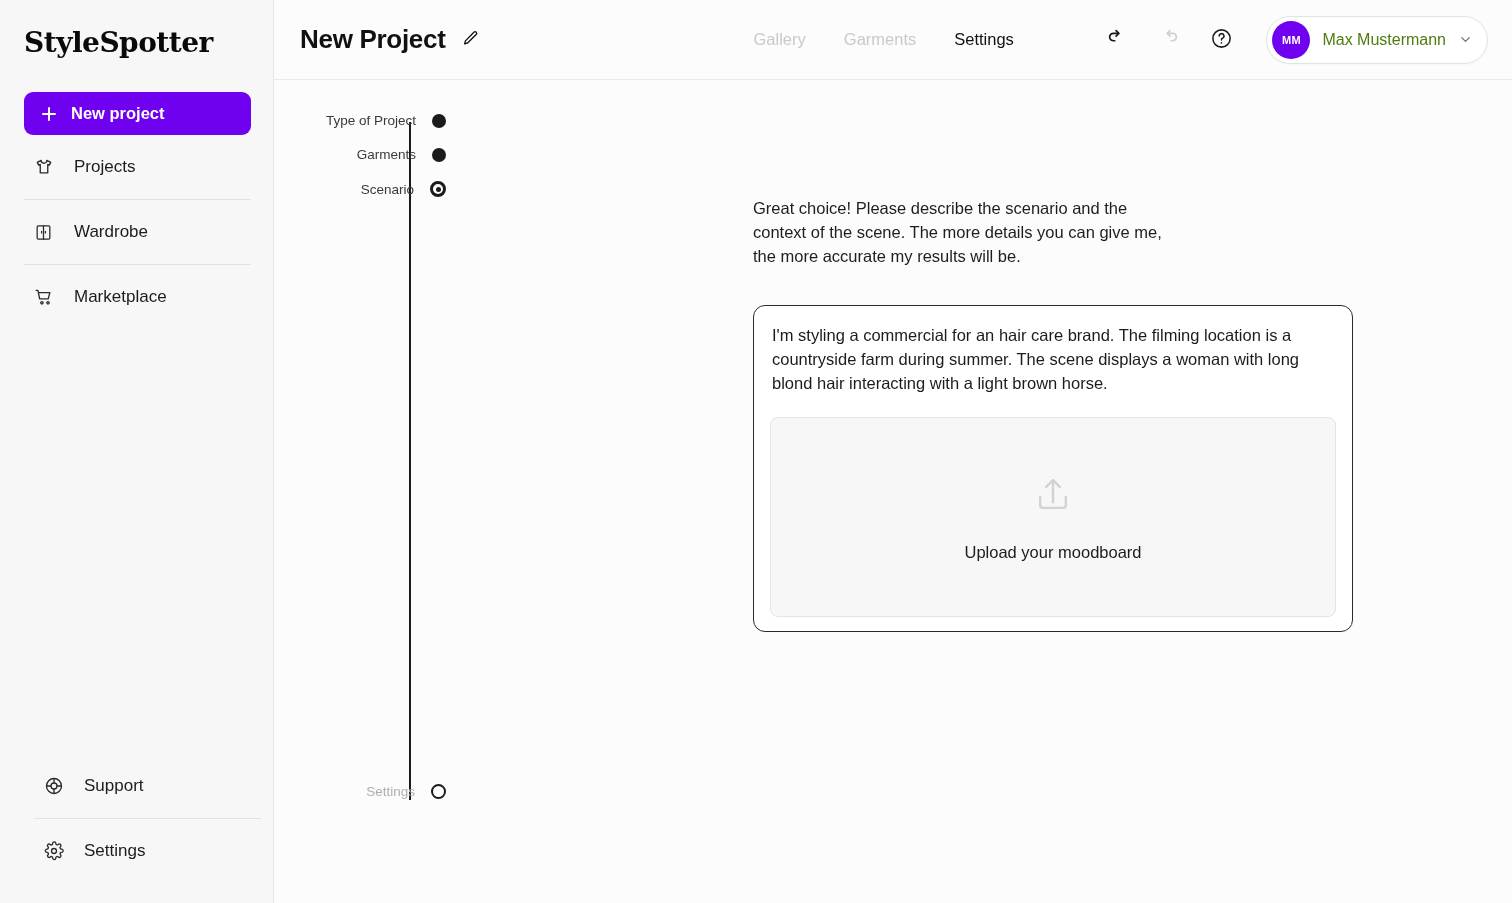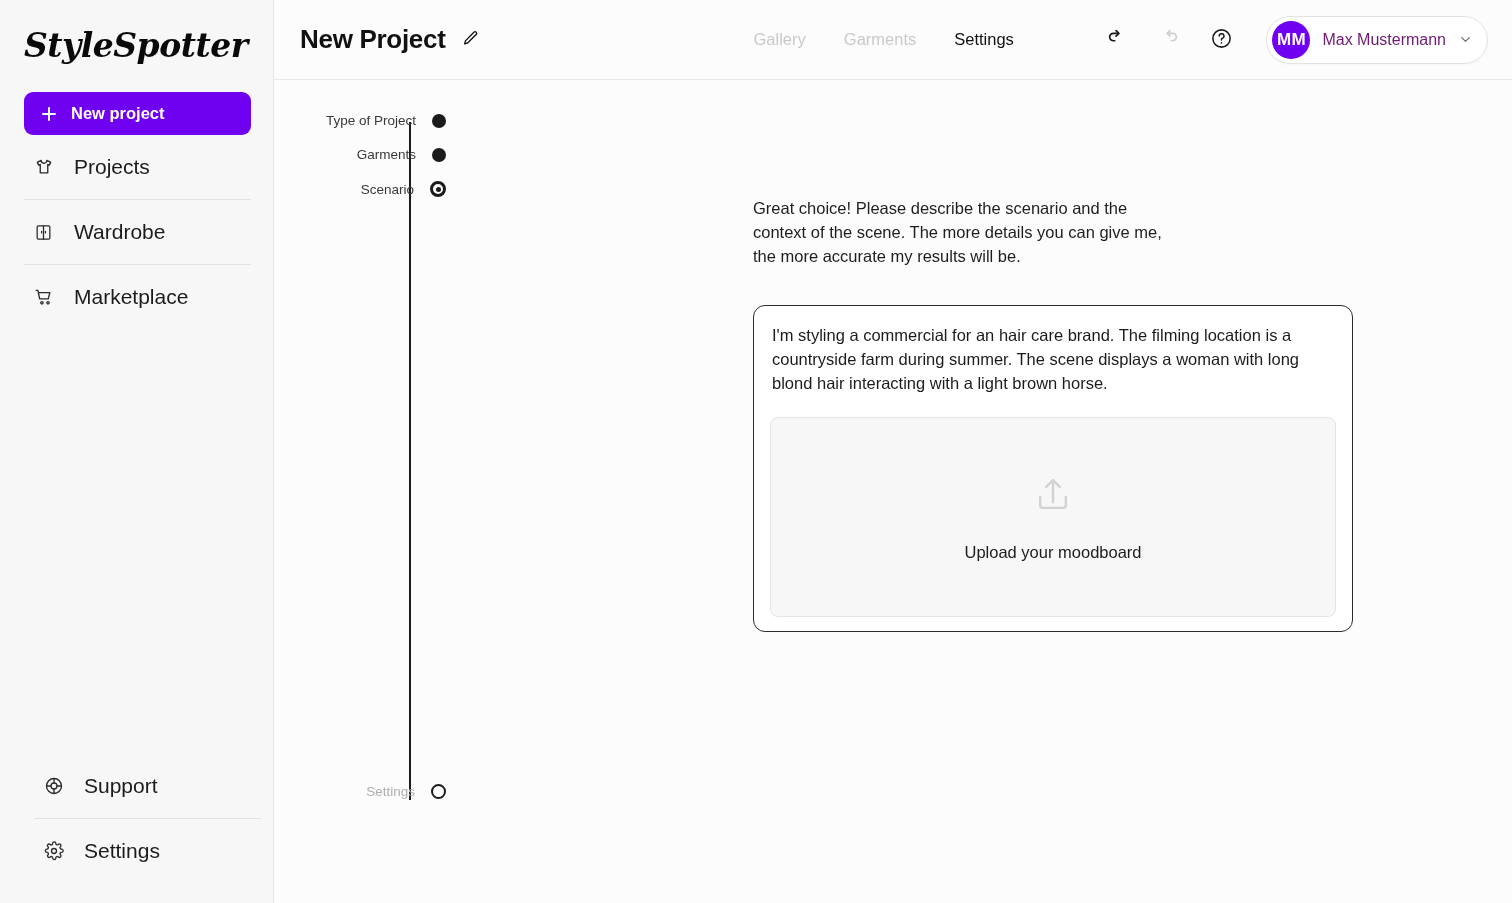--- a/index.html
+++ b/index.html
@@ -16,22 +16,22 @@
   .sidebar {
     width: 274px; height: 903px;
     background: #F7F7F7;
     border-right: 1px solid #E6E6E6;
     display: flex; flex-direction: column;
     flex: 0 0 274px;
     position: relative;
   }
   .brand {
     font-family: "DejaVu Serif", serif;
-    font-weight: bold; font-style: italic;
-    font-size: 33px; color: #0A0A0A;
+    font-weight: bold; 
+    font-size: 28px; color: #0A0A0A;
     letter-spacing: -0.5px;
     padding: 26px 0 0 24px;
     height: 72px;
     white-space: nowrap;
   }
   .nav-top { padding: 20px 24px 0 24px; }
   .new-project-btn {
     display: flex; align-items: center; gap: 14px;
     width: 227px; height: 43px;
     background: #7000F0; color: #FFFFFF;
@@ -40,21 +40,21 @@
     padding-left: 17px; cursor: pointer;
     font-family: "Liberation Sans", sans-serif;
   }
   .plus-icon {
     display: inline-flex; align-items: center; justify-content: center;
     width: 16px; height: 16px; flex: 0 0 16px;
   }
   .nav-item {
     display: flex; align-items: center; gap: 20px;
     height: 64px; padding-left: 9px;
-    font-size: 21px; color: #1C1C1C;
+    font-size: 17px; color: #1C1C1C;
     cursor: pointer;
   }
   .nav-item .ico {
     width: 21px; height: 21px; flex: 0 0 21px;
     display: inline-flex; align-items: center; justify-content: center;
     color: #2A2A2A;
   }
   .nav-sep { height: 1px; background: #E2E2E2; width: 227px; }
   .nav-bottom { margin-top: auto; padding: 0 24px 20px 34px; }
   .nav-bottom .nav-item { height: 64px; }
@@ -90,23 +90,23 @@
   .user-pill {
     display: flex; align-items: center; gap: 12px;
     height: 48px; border: 1px solid #E3E3E3; border-radius: 24px;
     background: #FFFFFF; padding: 0 14px 0 5px; cursor: pointer;
     margin-left: 6px; box-shadow: 0 1px 2px rgba(0,0,0,0.03);
   }
   .avatar {
     width: 38px; height: 38px; border-radius: 50%;
     background: #7000F0; color: #fff;
     display: flex; align-items: center; justify-content: center;
-    font-size: 17px; font-weight: bold; letter-spacing: 0.2px;
-  }
-  .user-name { font-size: 16px; color: #701a75; white-space: nowrap; }
+    font-size: 11px; font-weight: bold; letter-spacing: 0.2px;
+  }
+  .user-name { font-size: 16px; color: #4d7c0f; white-space: nowrap; }
   .chev { color: #6E6E6E; display: inline-flex; }
 
   
   .content { flex: 1 1 auto; position: relative; }
 
   
   .stepper { position: absolute; left: 22px; top: 28px; width: 150px; height: 720px; }
   .step-line {
     position: absolute; left: 113px; top: 14px;
     width: 2px; height: 678px; background: #1B1B1B;

